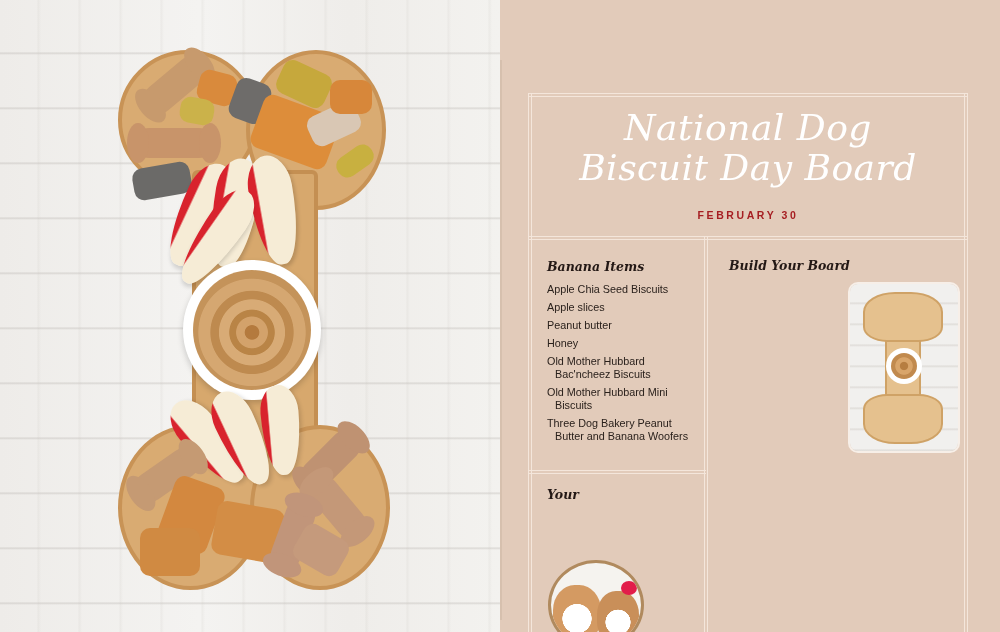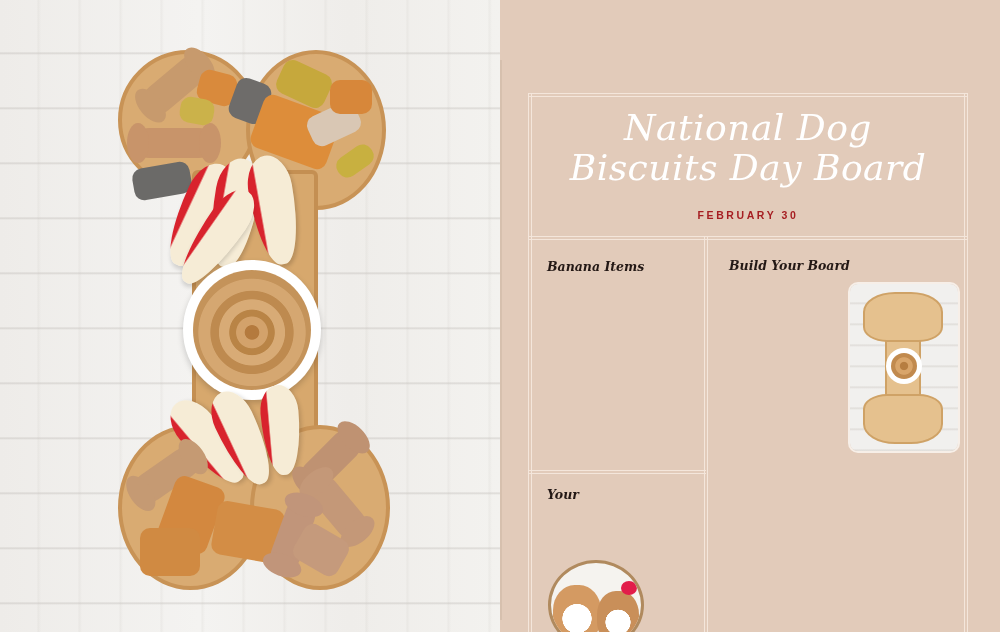--- a/index.html
+++ b/index.html
@@ -166,25 +166,34 @@
   <div class="line dbl-h" style="left:26px;top:176px;width:440px;"></div>
 
   <div class="line dbl-v" style="left:202px;top:176px;height:423px;"></div>
 
   <div class="line dbl-h" style="left:26px;top:410px;width:178px;"></div>
 
   <div class="line dbl-h" style="left:204px;top:572px;width:260px;"></div>
 
   <h1 class="title">
     <span>National Dog</span><br>
-    <span>Biscuits Day Board</span>
+    <span>Biscuit Day Board</span>
   </h1>
   <div class="subtitle">FEBRUARY 30</div>
 
   <h2 class="section-heading" style="left:45px;top:199px;">Banana Items</h2>
+  <ul class="item-list" style="left:45px;top:223px;width:150px;">
+    <li>Apple Chia Seed Biscuits</li>
+    <li>Apple slices</li>
+    <li>Peanut butter</li>
+    <li>Honey</li>
+    <li>Old Mother Hubbard Bac'ncheez Biscuits</li>
+    <li>Old Mother Hubbard Mini Biscuits</li>
+    <li>Three Dog Bakery Peanut Butter and Banana Woofers</li>
+  </ul>
 
   <h2 class="section-heading" style="left:45px;top:427px;">Your</h2>
 
   <div class="dog-photo">
     <div class="dog dog-left"></div>
     <div class="dog dog-right"></div>
     <div class="dog-bow"></div>
   </div>
 
   <h2 class="section-heading" style="left:227px;top:198px;">Build Your Board</h2>

